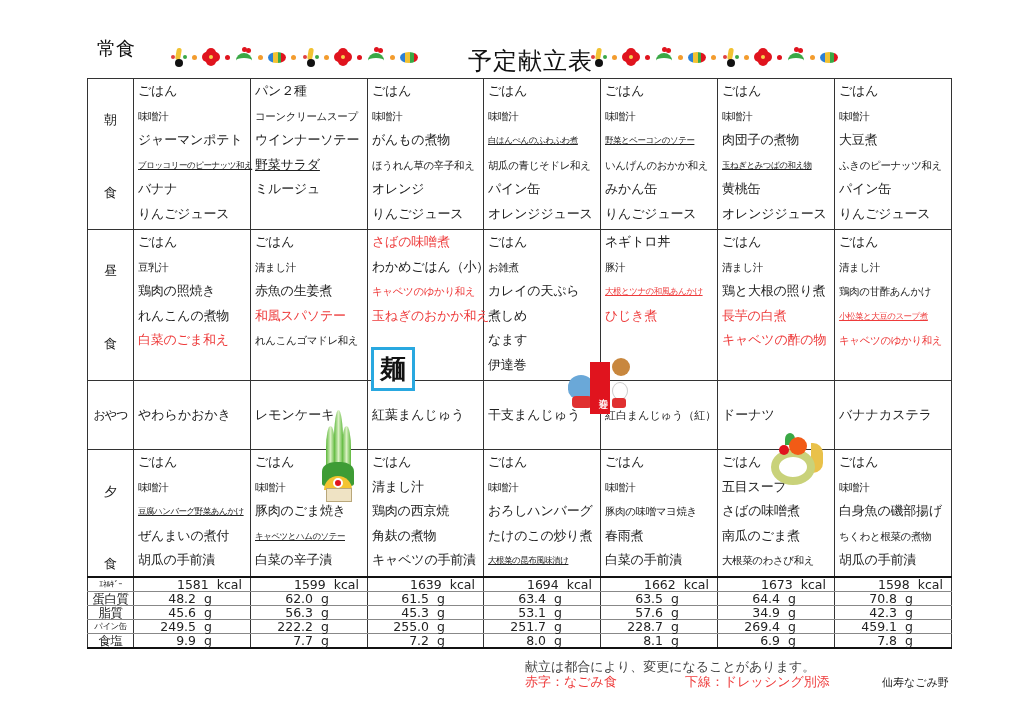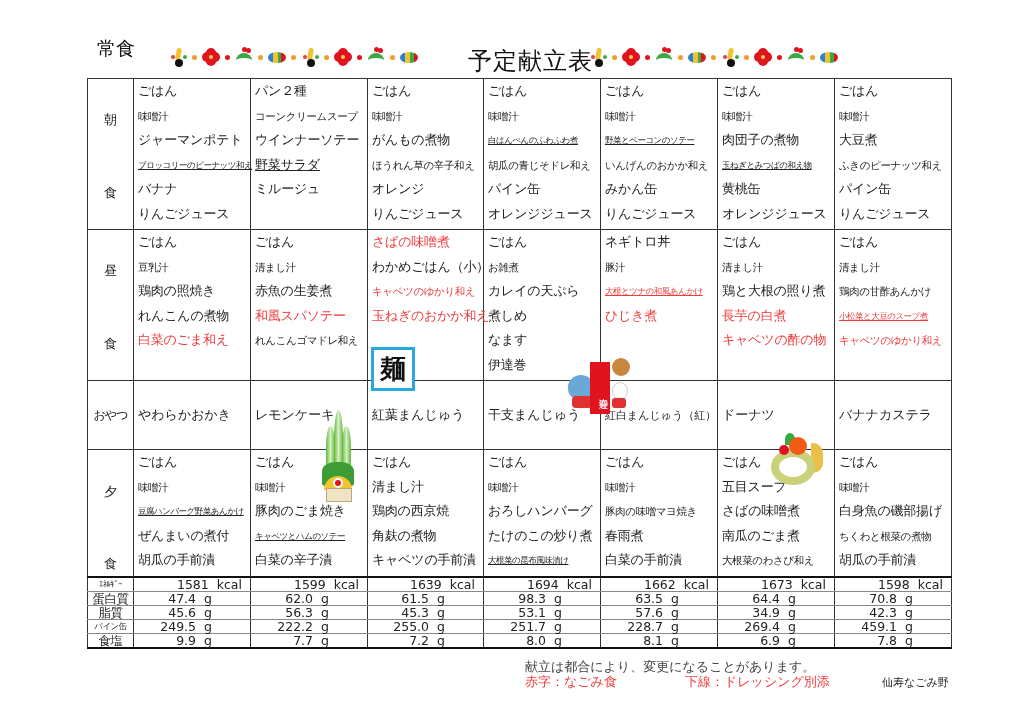--- a/index.html
+++ b/index.html
@@ -366,24 +366,24 @@
         <td class="nut-val kcal"><span>1581</span><span class="nut-unit">kcal</span></td>
         <td class="nut-val kcal"><span>1599</span><span class="nut-unit">kcal</span></td>
         <td class="nut-val kcal"><span>1639</span><span class="nut-unit">kcal</span></td>
         <td class="nut-val kcal"><span>1694</span><span class="nut-unit">kcal</span></td>
         <td class="nut-val kcal"><span>1662</span><span class="nut-unit">kcal</span></td>
         <td class="nut-val kcal"><span>1673</span><span class="nut-unit">kcal</span></td>
         <td class="nut-val kcal"><span>1598</span><span class="nut-unit">kcal</span></td>
       </tr>
       <tr class="nut-row">
         <td class="nut-label">蛋白質</td>
-        <td class="nut-val"><span>47.4</span><span class="nut-unit">g</span></td>
+        <td class="nut-val"><span>48.2</span><span class="nut-unit">g</span></td>
         <td class="nut-val"><span>62.0</span><span class="nut-unit">g</span></td>
         <td class="nut-val"><span>61.5</span><span class="nut-unit">g</span></td>
-        <td class="nut-val"><span>98.3</span><span class="nut-unit">g</span></td>
+        <td class="nut-val"><span>63.4</span><span class="nut-unit">g</span></td>
         <td class="nut-val"><span>63.5</span><span class="nut-unit">g</span></td>
         <td class="nut-val"><span>64.4</span><span class="nut-unit">g</span></td>
         <td class="nut-val"><span>70.8</span><span class="nut-unit">g</span></td>
       </tr>
       <tr class="nut-row">
         <td class="nut-label">脂質</td>
         <td class="nut-val"><span>45.6</span><span class="nut-unit">g</span></td>
         <td class="nut-val"><span>56.3</span><span class="nut-unit">g</span></td>
         <td class="nut-val"><span>45.3</span><span class="nut-unit">g</span></td>
         <td class="nut-val"><span>53.1</span><span class="nut-unit">g</span></td>

